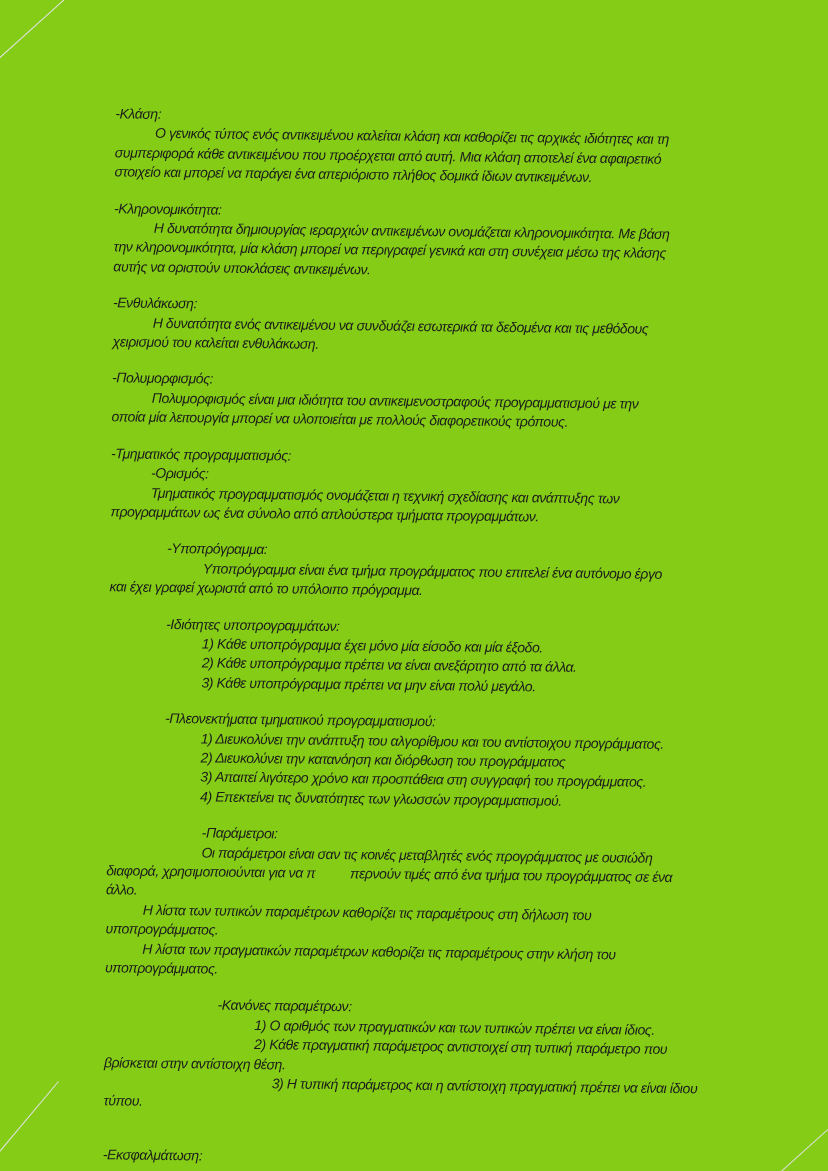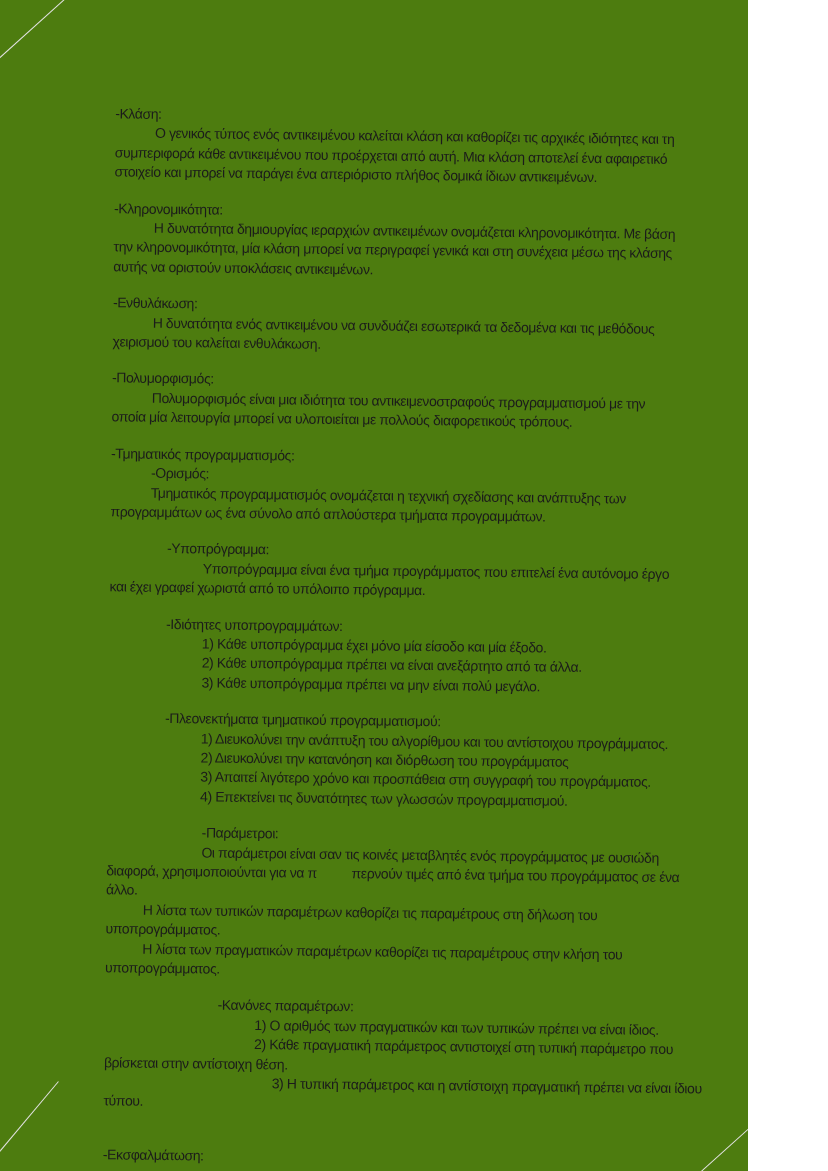--- a/index.html
+++ b/index.html
@@ -7,24 +7,25 @@
     padding: 0;
     width: 828px;
     height: 1171px;
     background: #ffffff;
     overflow: hidden;
     font-family: "Liberation Sans", sans-serif;
   }
   .page {
     position: absolute;
     left: 0; top: 0;
-    width: 748px;
+    width: 828px;
     height: 1171px;
-    background: #4d7c0f;
+    background: #84cc16;
     overflow: hidden;
+    font-style: italic;
   }
   
   .edge {
     position: absolute;
     height: 1px;
     background: #e2e2e2;
     pointer-events: none;
   }
   .edge-tl { top: 34px;  left: -32px;  width: 115px; transform: rotate(-42deg); }
   .edge-bl { bottom: 45px; left: -36px; width: 115px; transform: rotate(-50deg); }

